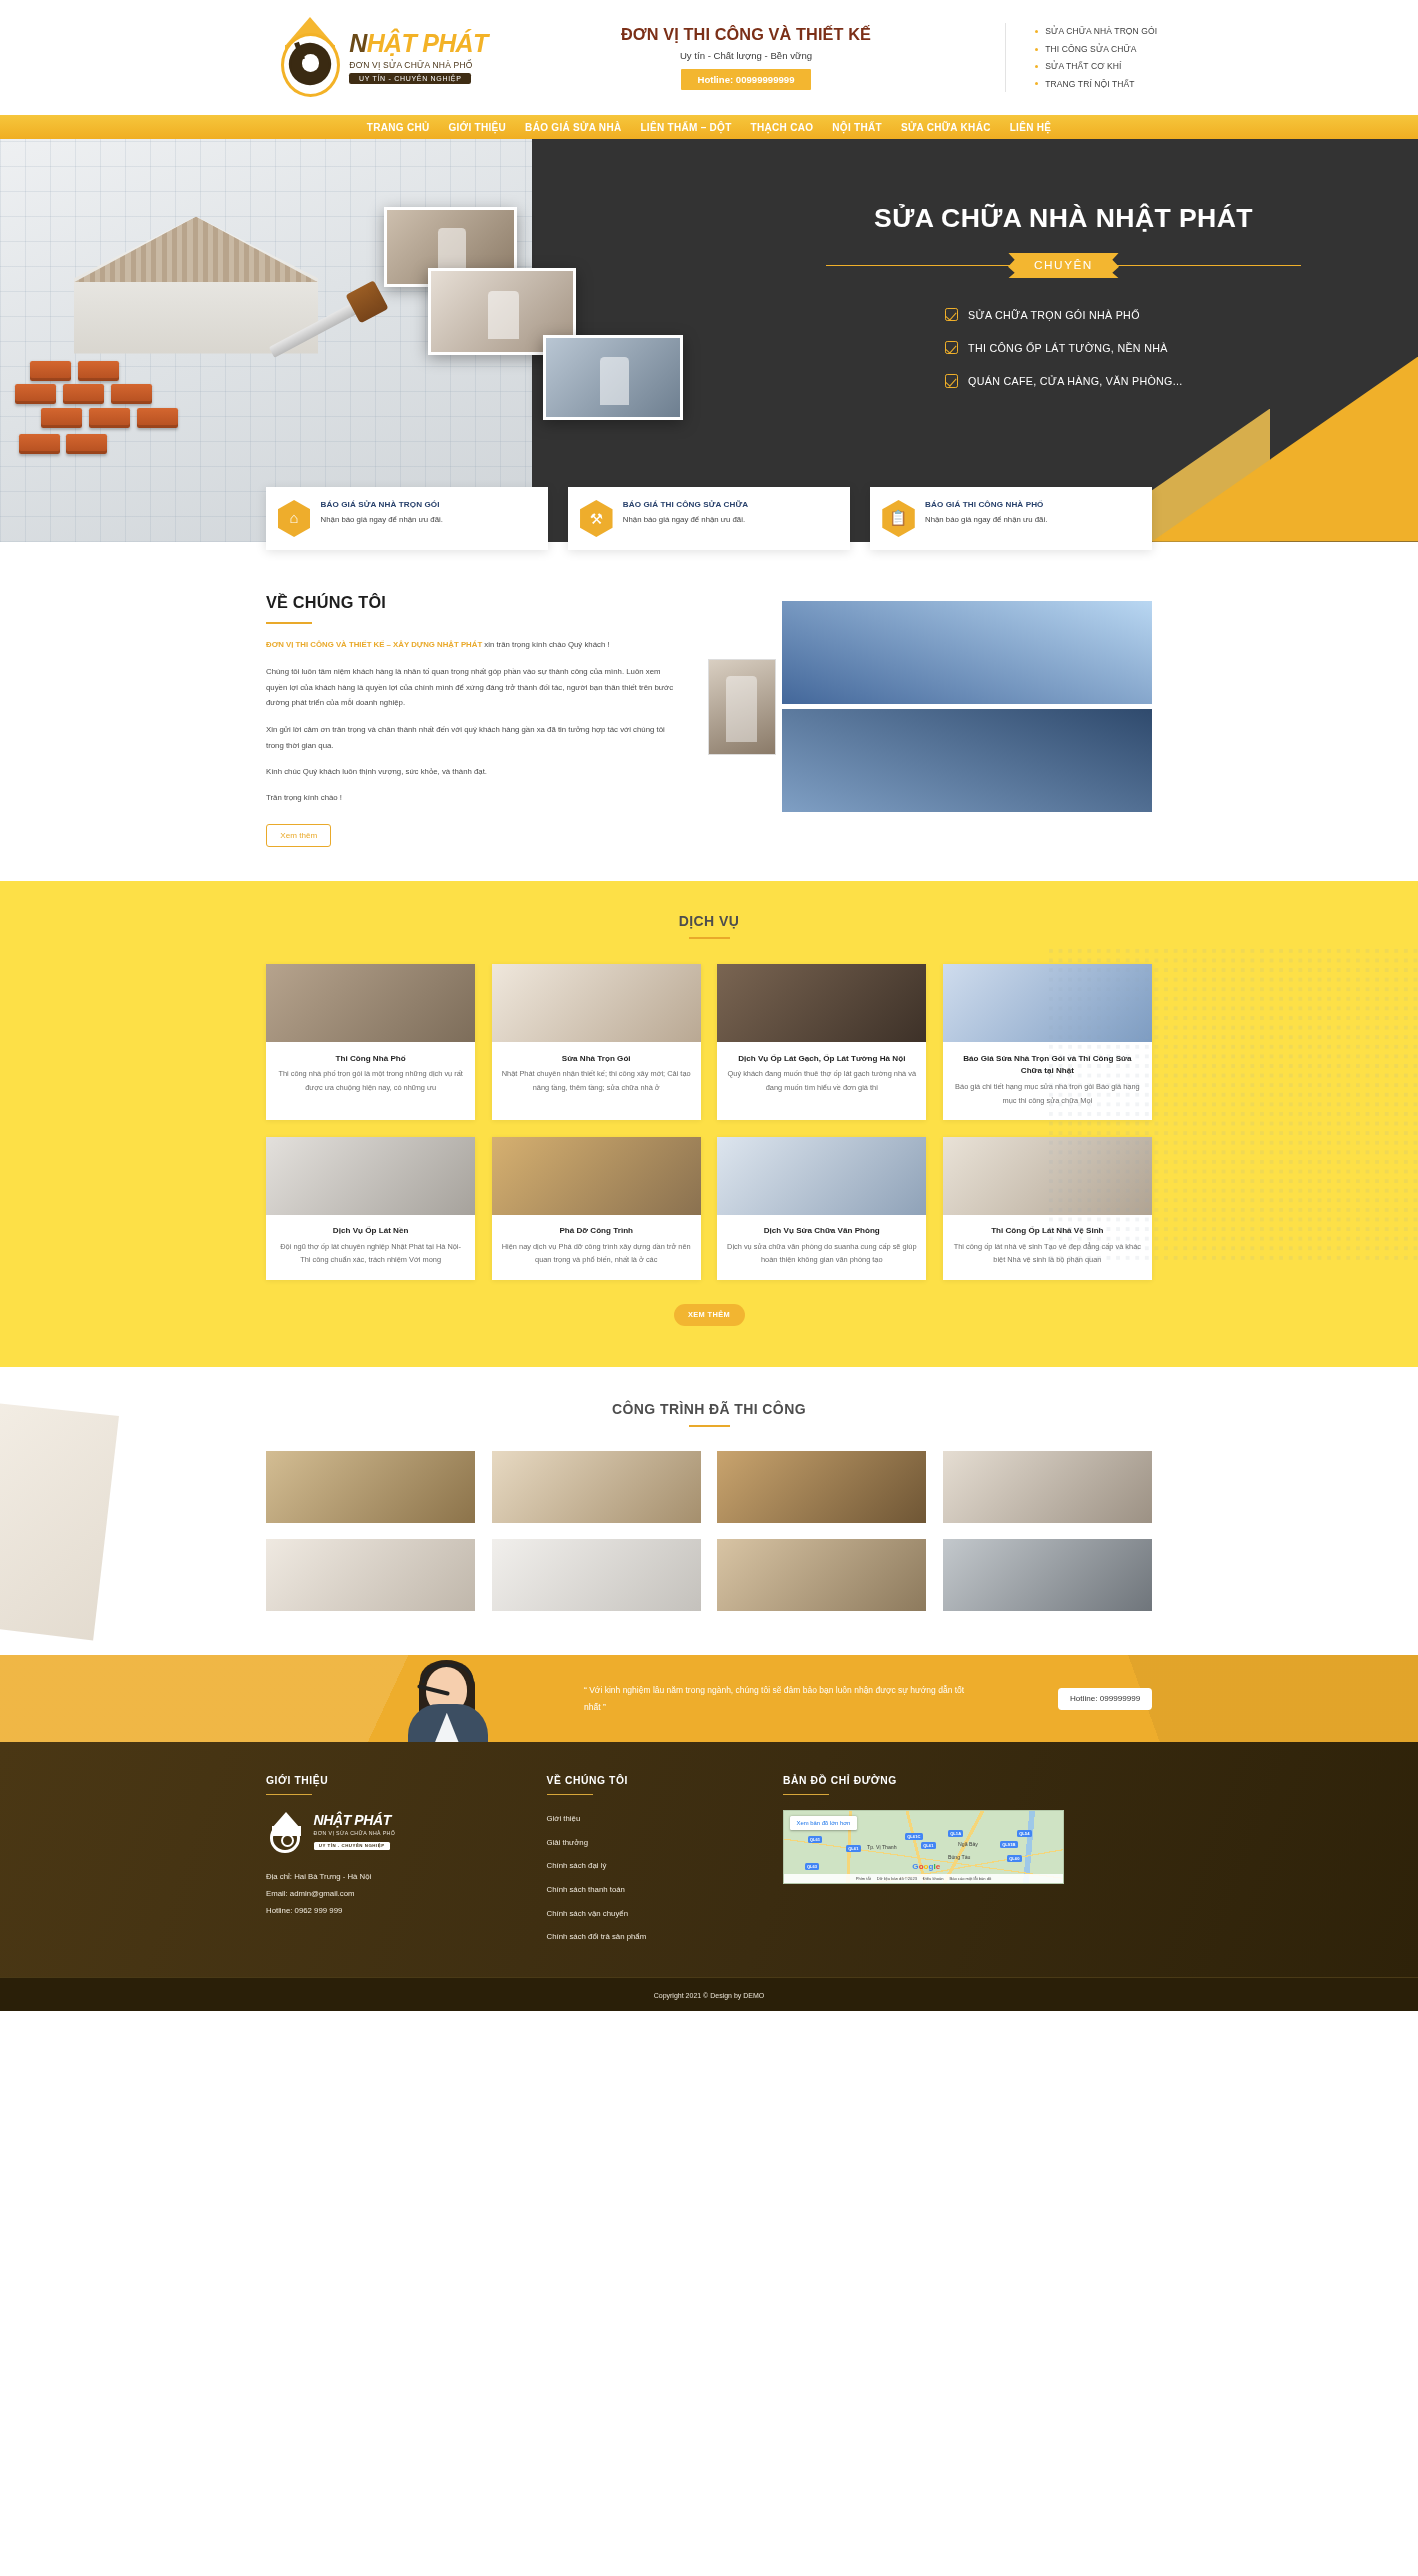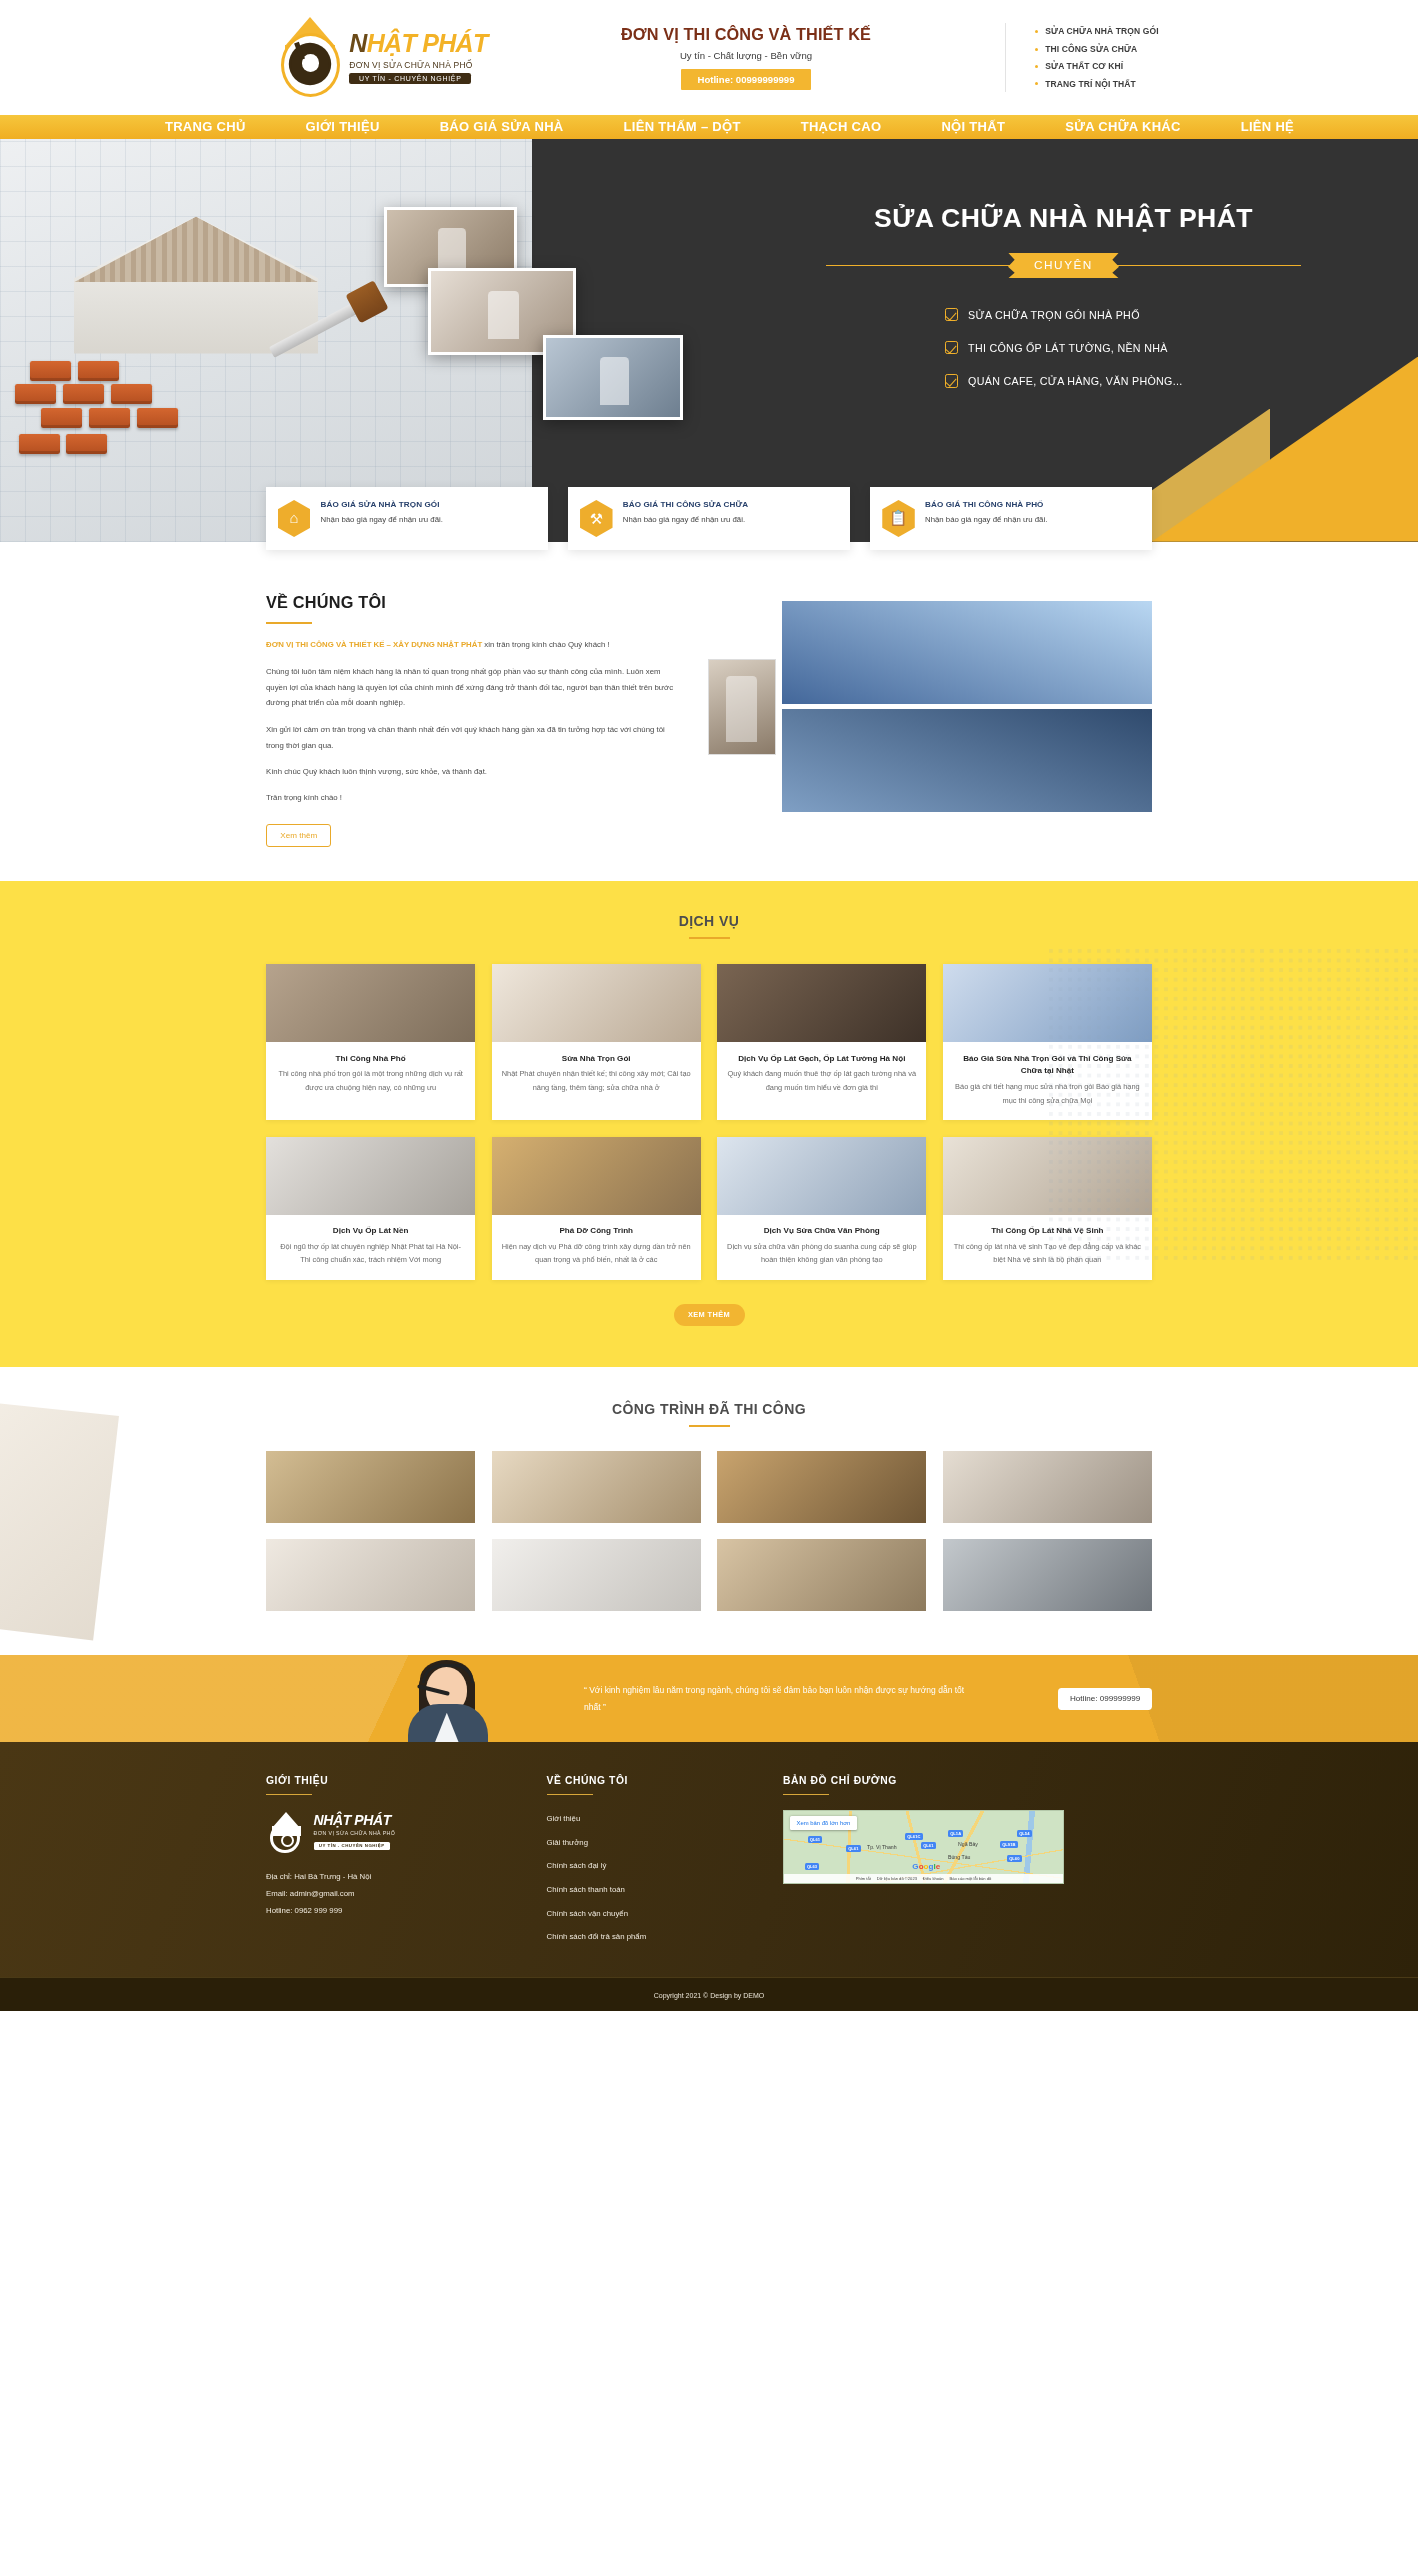--- a/index.html
+++ b/index.html
@@ -51,32 +51,32 @@
   .center-block { flex:1; text-align:center; padding:0 14.8px; }
   .center-title { color:#7b2f17; font-weight:bold; font-size:16.3px; letter-spacing:0.1px; }
   .center-sub { color:#3a3a3a; font-size:9.6px; margin-top:5.9px; }
   .hotline-pill {
     display:inline-block; margin-top:8.1px; background:#f3b630; color:#fff;
     font-size:9.6px; font-weight:bold; padding:5.2px 16.3px; border-radius:1px;
   }
 
   .right-block { width:244px; border-left:0.7px solid #e3e3e3; padding-left:29.5px; }
   .right-block ul { list-style:none; }
-  .right-block li { font-size:8.5px; color:#3c3c3c; padding:3.7px 0 3.7px 10.3px; position:relative; letter-spacing:0.1px;font-weight:bold; }
+  .right-block li { font-size:8.5px; color:#3c3c3c; padding:3.7px 0 3.7px 10.3px; position:relative; letter-spacing:0.1px; }
   .right-block li:before {
     content:""; position:absolute; left:0; top:7.4px; width:3px; height:3px;
     border-radius:50%; background:#f3b227;
   }
 
   
   .nav { background:linear-gradient(#f6c63c,#f0ae22); height:23.6px; }
   .nav ul { list-style:none; display:flex; justify-content:center; align-items:center; height:23.6px; gap:19px; }
   .nav a {
-    color:#fff; font-size:13px; font-weight:bold; letter-spacing:0.3px;
-    text-decoration:none; white-space:nowrap;margin-left:41px;
+    color:#fff; font-size:10px; font-weight:bold; letter-spacing:0.3px;
+    text-decoration:none; white-space:nowrap;
   }
 
   
   .hero { position:relative; height:403px; background:#333333; overflow:hidden; }
   .hero-left {
     position:absolute; left:0; top:0; width:532px; height:100%;
     background:linear-gradient(160deg,#eef0f2 0%,#dfe3e6 45%,#cfd4d8 100%);
   }
   .hero-left:before{
     content:""; position:absolute; inset:0;

